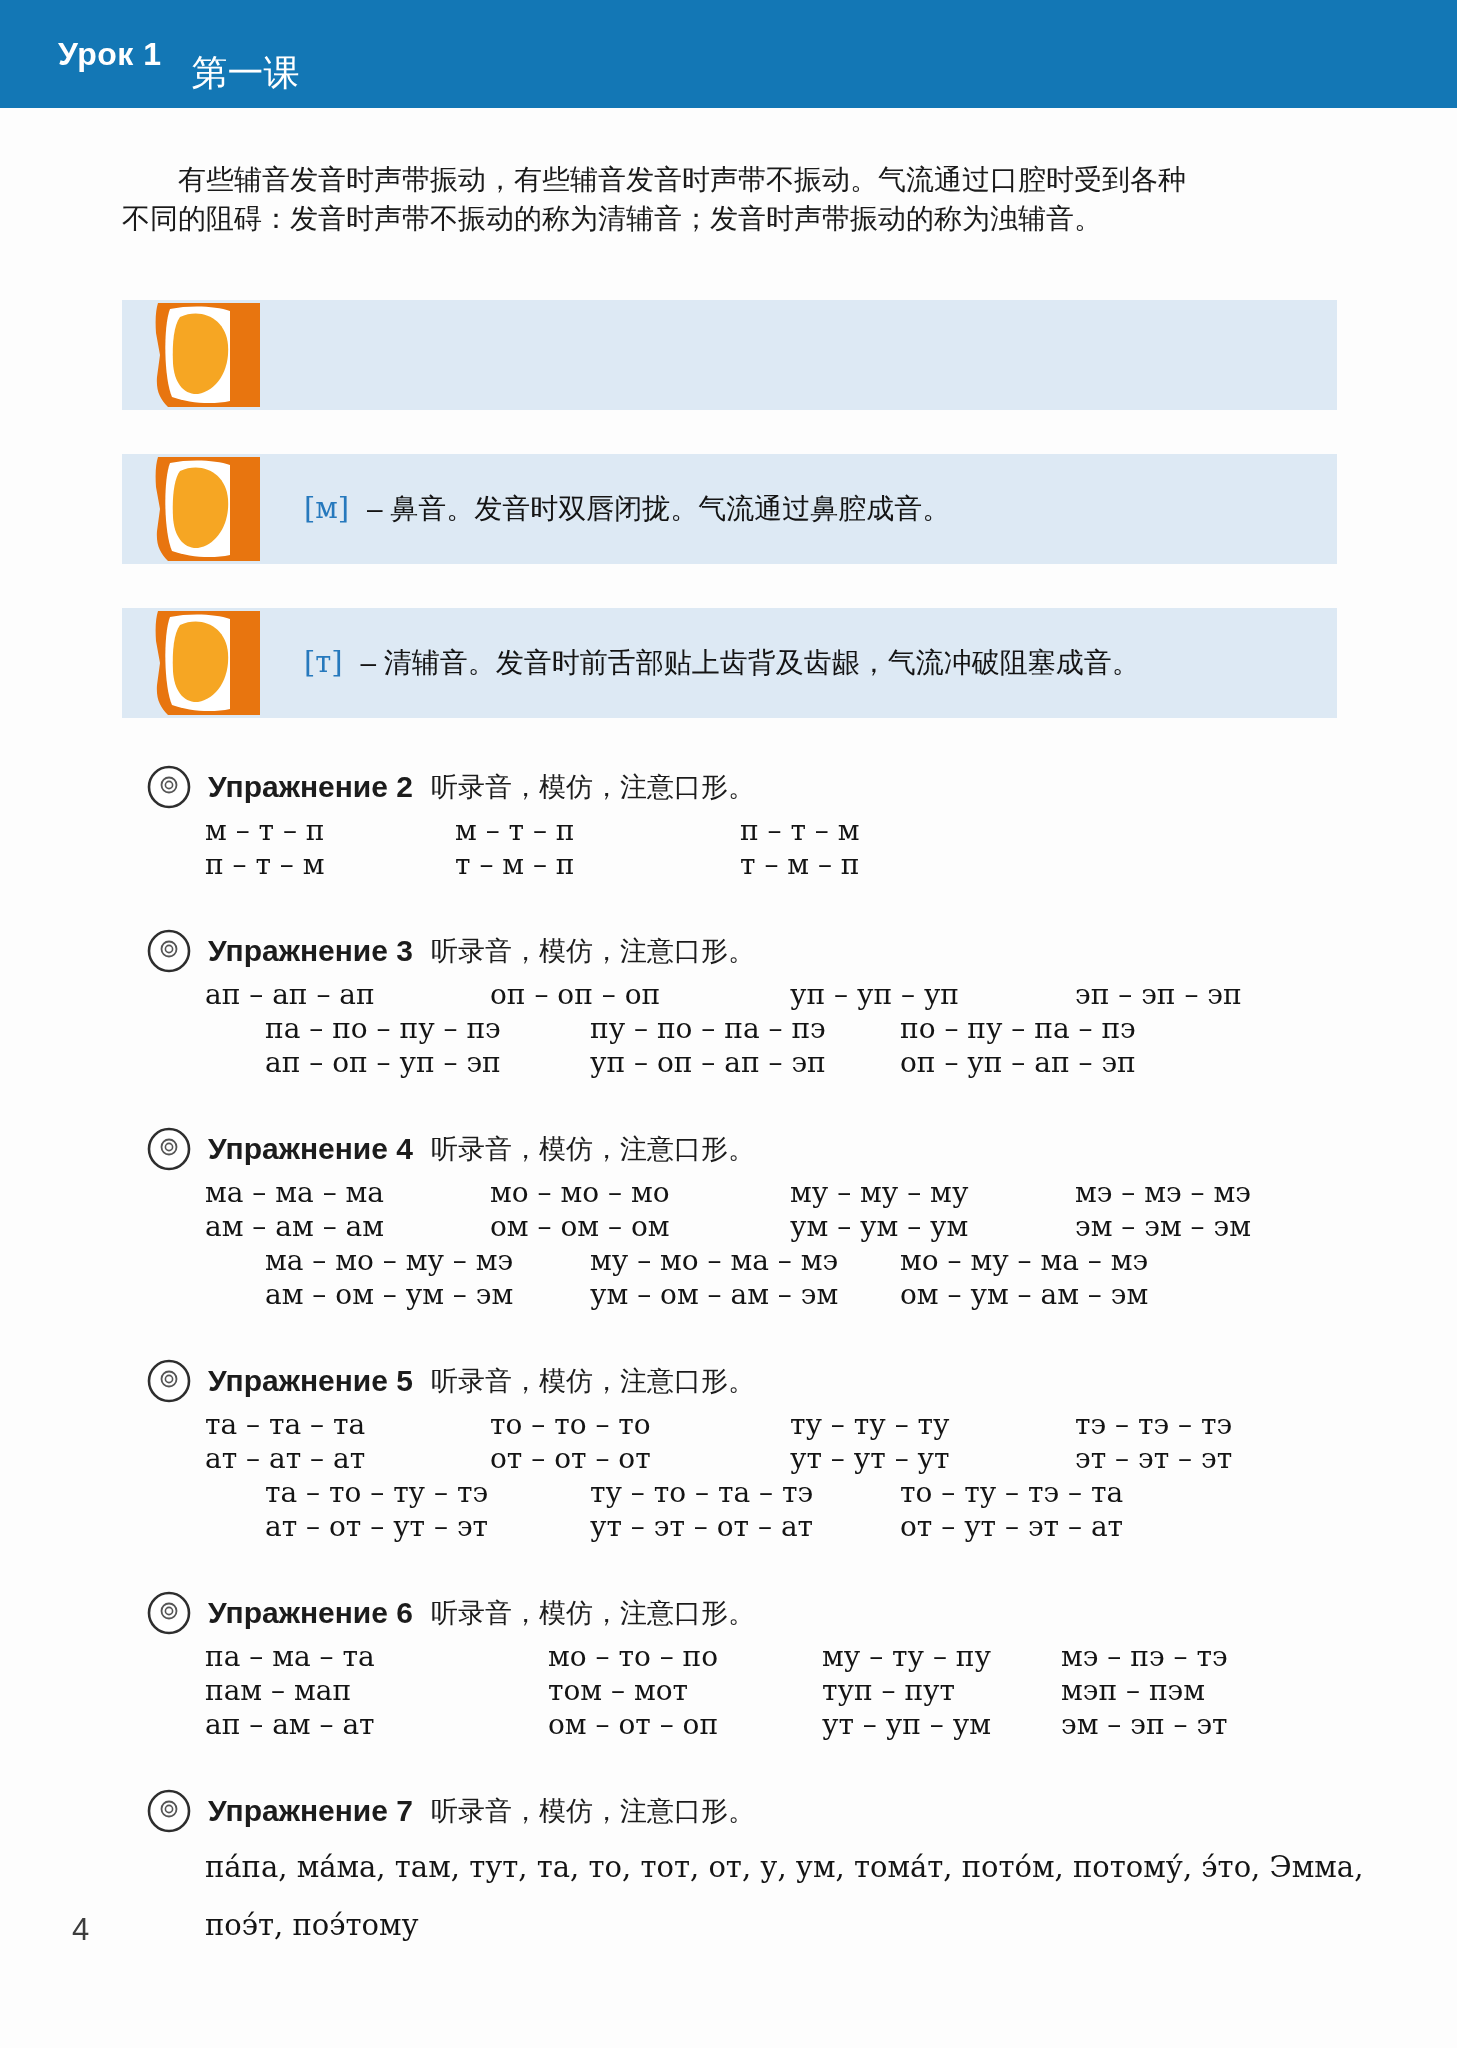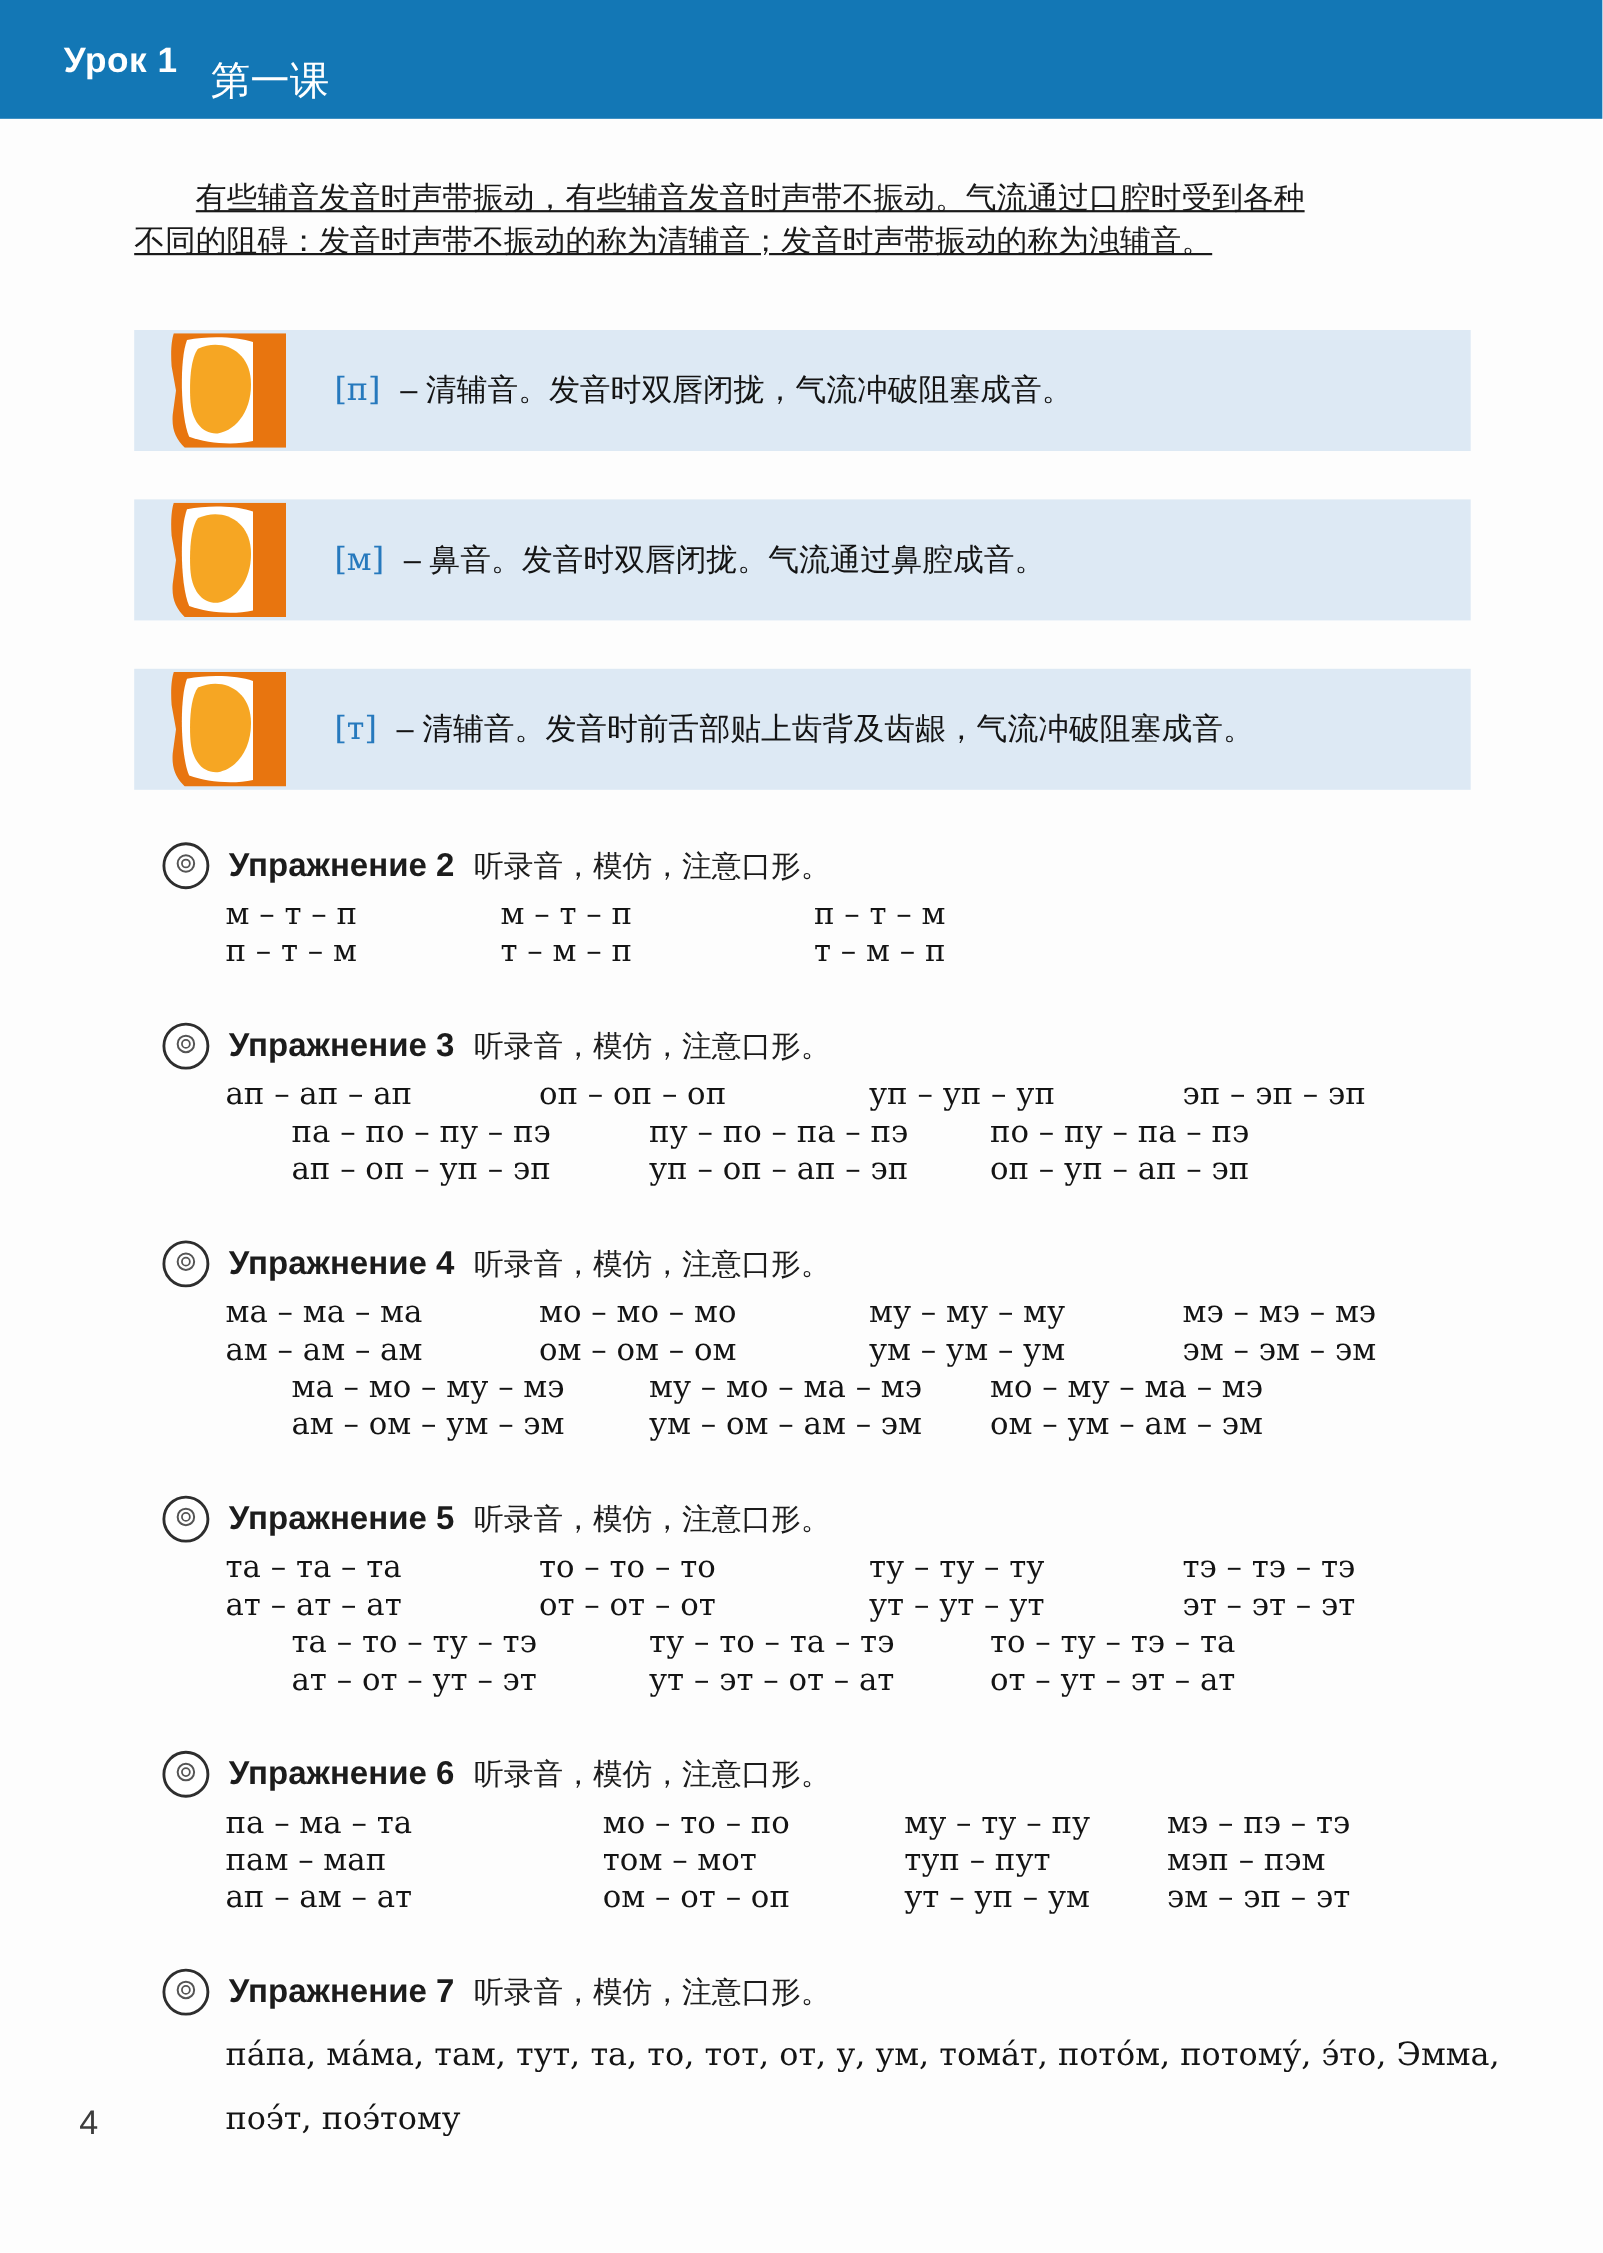--- a/index.html
+++ b/index.html
@@ -26,21 +26,20 @@
   }
   .header-ru { font-size: 32px; font-weight: 700; letter-spacing: 0.5px; }
   .header-zh { font-size: 36px; font-weight: 400; margin-left: 30px; margin-top: 39px; }
 
   
   .intro {
     margin: 52px 100px 0 122px;
     font-size: 28px;
     line-height: 39px;
     color: #1a1a1a;
-    text-decoration: underline;
   }
   .intro-line1 { text-indent: 2em; }
 
   
   .sound-box {
     margin: 44px 0 0 122px;
     width: 1215px; height: 110px;
     background: var(--box-bg, #dde9f4);
     display: flex; align-items: center;
   }
@@ -95,24 +94,20 @@
     <div class="intro-line1">有些辅音发音时声带振动，有些辅音发音时声带不振动。气流通过口腔时受到各种</div>
     <div class="intro-line2">不同的阻碍：发音时声带不振动的称为清辅音；发音时声带振动的称为浊辅音。</div>
   </div>
 
   <div class="sound-box first">
     <svg class="mouth" viewBox="0 0 110 104">
       <path fill="#e8750f" d="M4 0 H106 V104 H14 C6 96 2 88 3 74 L6 52 L2 30 C1 16 2 6 4 0 Z"></path>
       <path fill="#ffffff" d="M16 6 C36 2 62 3 76 8 L76 98 C58 102 34 100 18 94 C10 76 9 24 16 6 Z"></path>
       <path fill="#f6a623" d="M26 14 C48 4 72 16 74 42 C76 68 62 88 44 91 C30 92 20 80 19 60 C18 40 20 22 26 14 Z"></path>
     </svg>
-    <div class="sound-text">
-      <span class="sound-letter">[п]</span>
-      <span class="sound-desc">– 清辅音。发音时双唇闭拢，气流冲破阻塞成音。</span>
-    </div>
   </div>
 
   <div class="sound-box">
     <svg class="mouth" viewBox="0 0 110 104">
       <path fill="#e8750f" d="M4 0 H106 V104 H14 C6 96 2 88 3 74 L6 52 L2 30 C1 16 2 6 4 0 Z"></path>
       <path fill="#ffffff" d="M16 6 C36 2 62 3 76 8 L76 98 C58 102 34 100 18 94 C10 76 9 24 16 6 Z"></path>
       <path fill="#f6a623" d="M26 14 C48 4 72 16 74 42 C76 68 62 88 44 91 C30 92 20 80 19 60 C18 40 20 22 26 14 Z"></path>
     </svg>
     <div class="sound-text">
       <span class="sound-letter">[м]</span>

